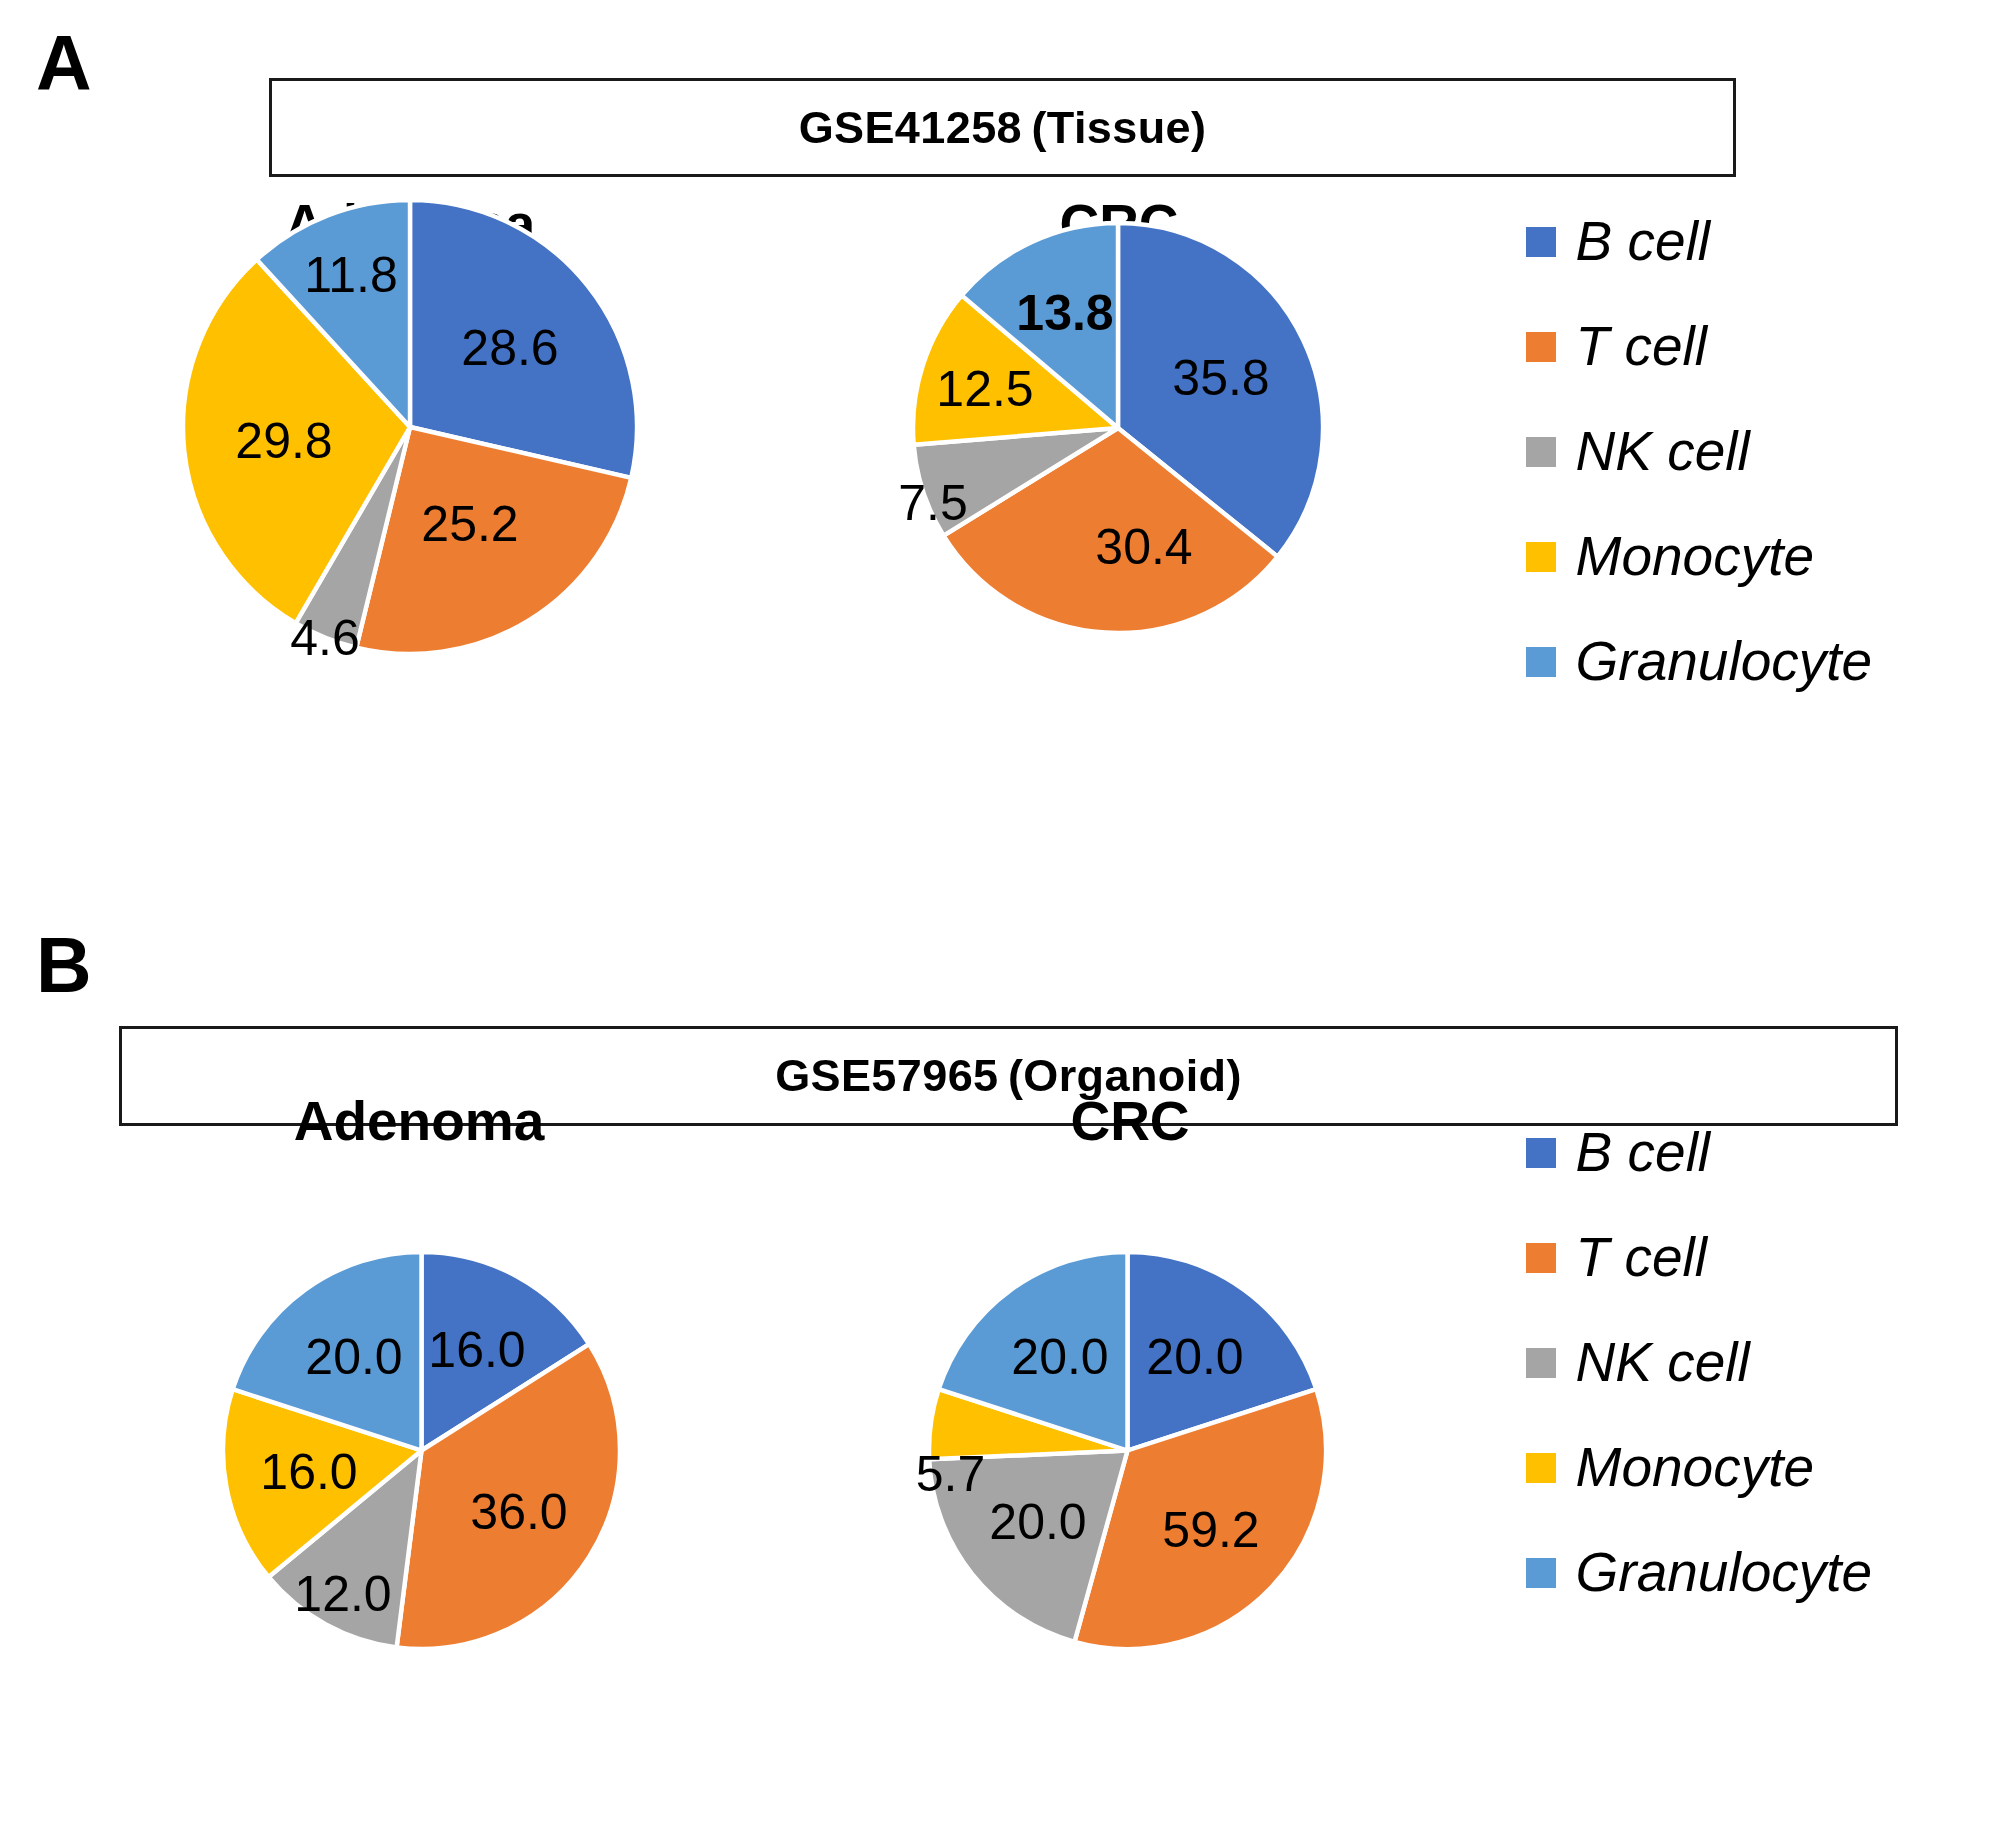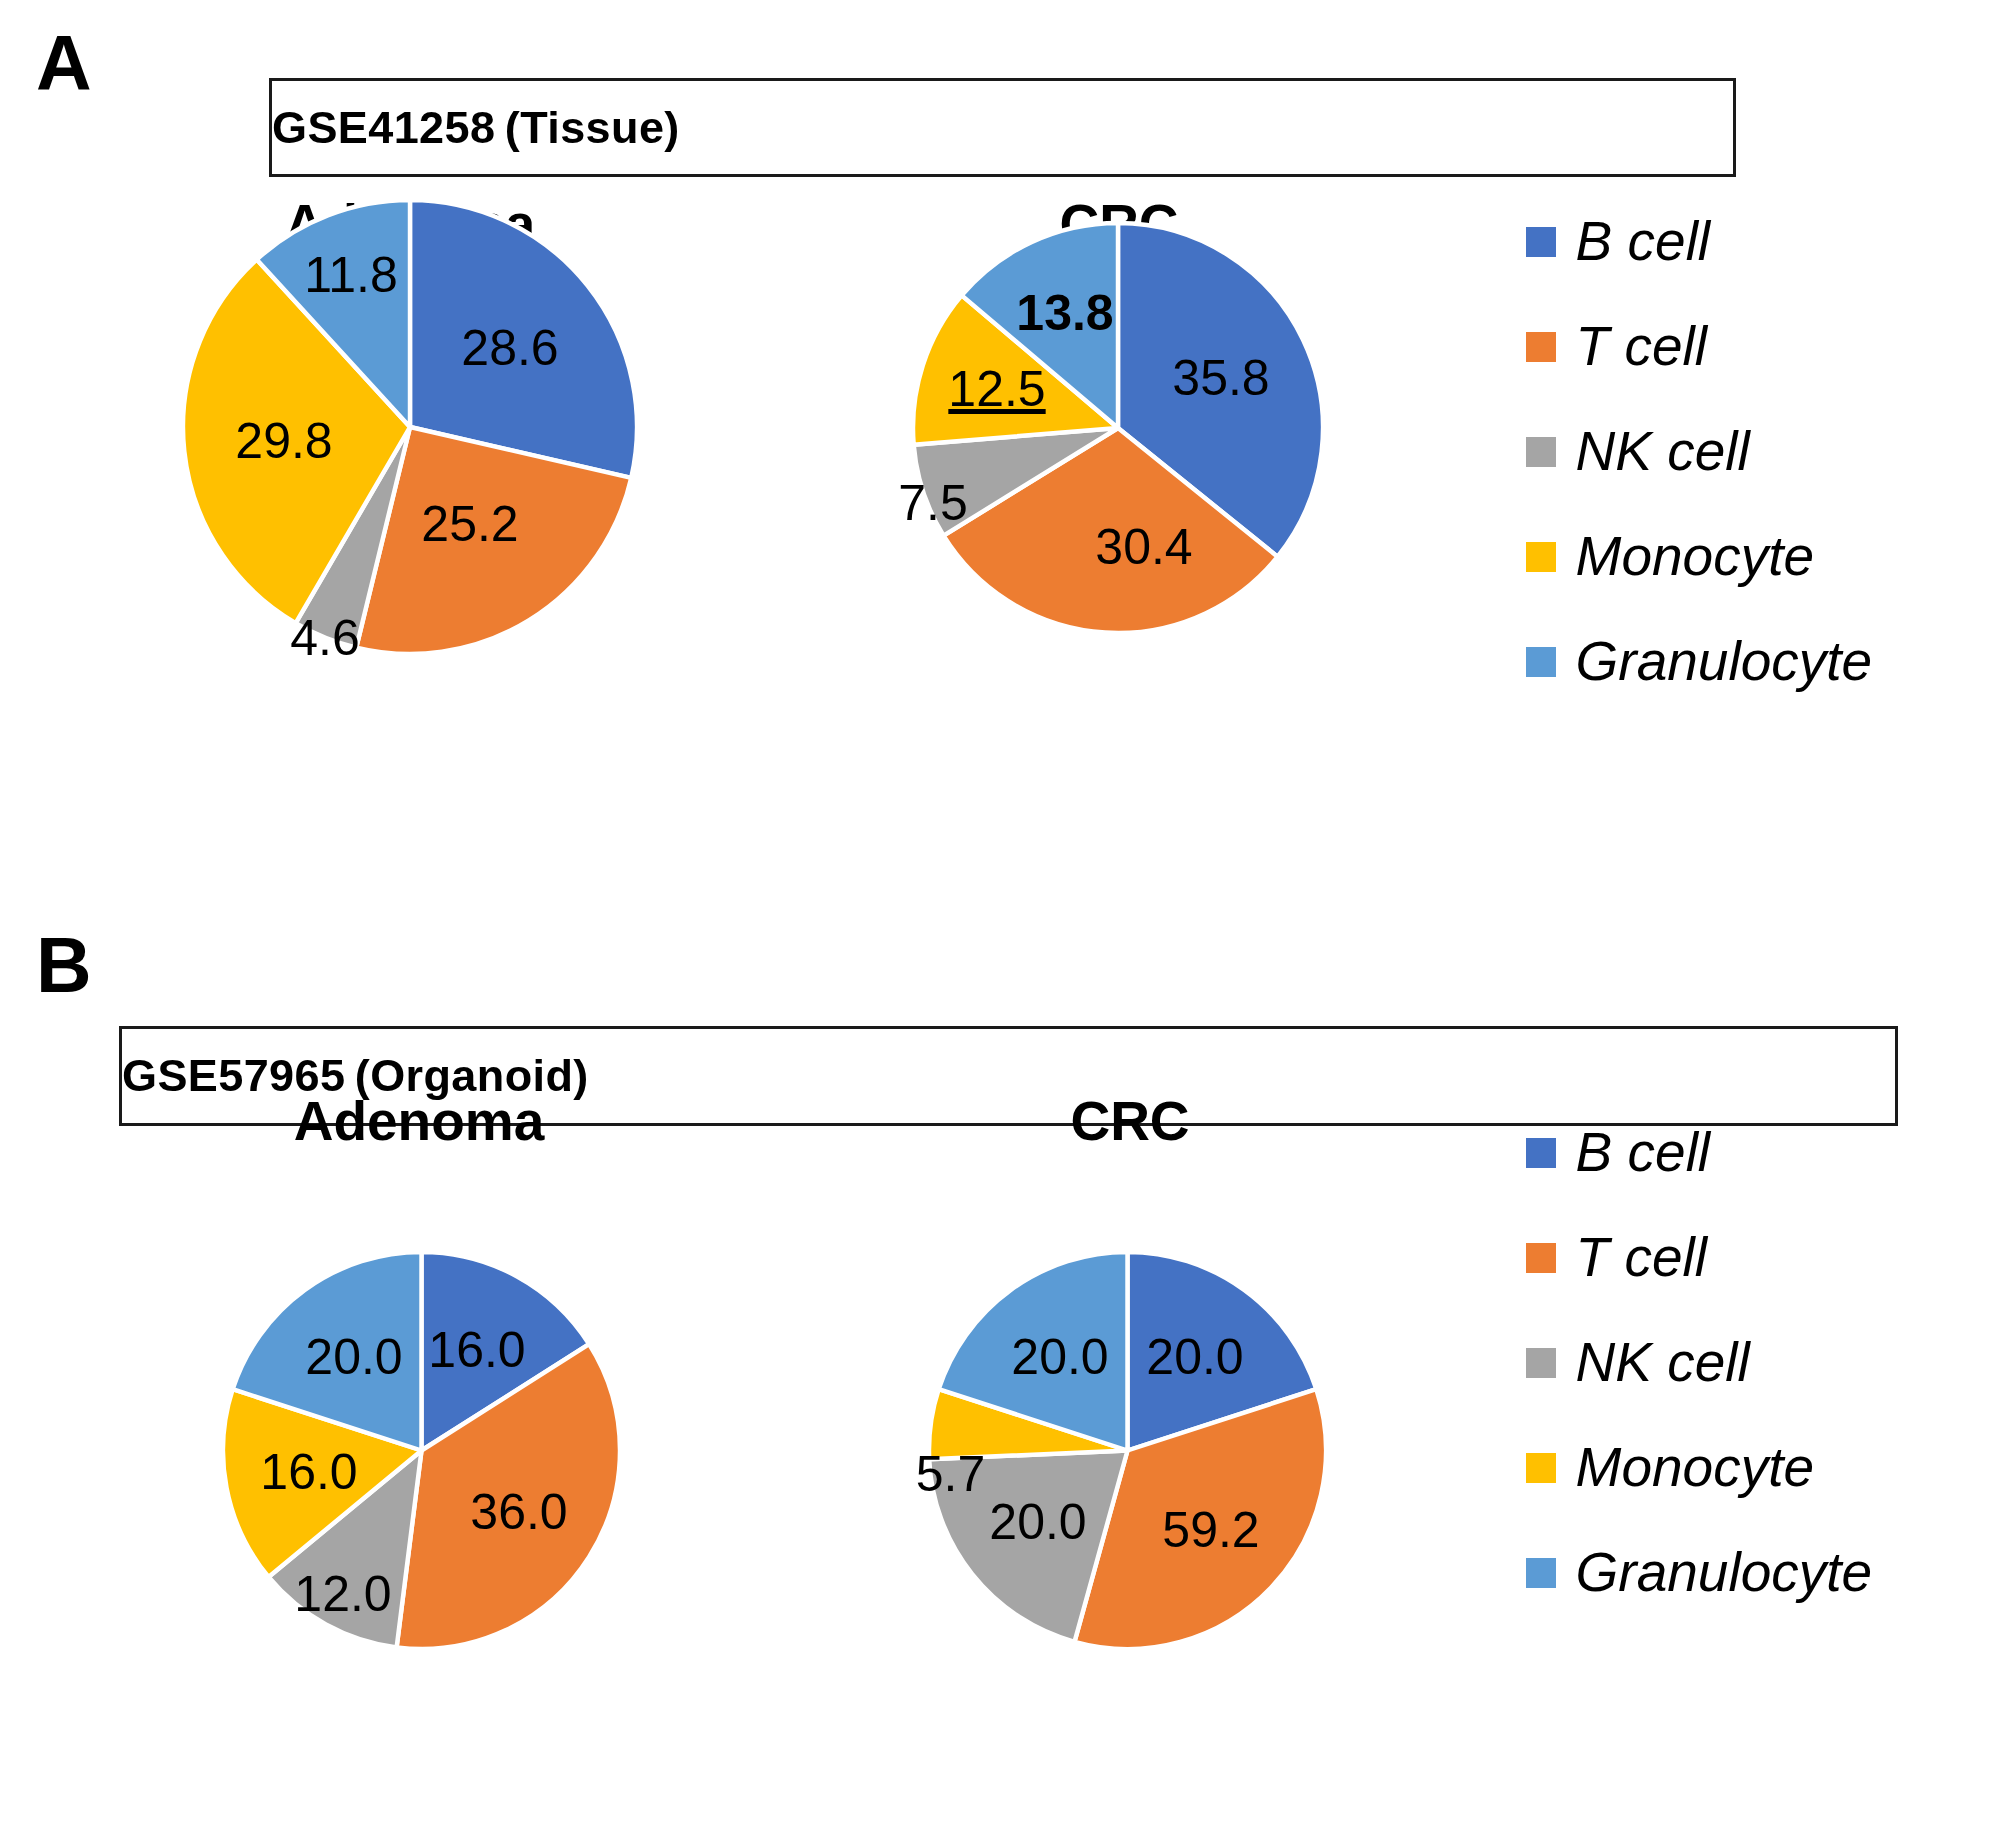--- a/index.html
+++ b/index.html
@@ -25,20 +25,21 @@
     font-size: 77px;
     line-height: 1;
     letter-spacing: -0.9px;
   }
   .panel-title-box {
     position: absolute;
     border: 3.6px solid #1a1a1a;
     background: #ffffff;
     display: flex;
     align-items: center;
+    justify-content: center;
   }
   .panel-title-text {
     font-weight: bold;
     font-size: 45px;
     letter-spacing: 0.4px;
     white-space: nowrap;
   }
   .group-title {
     position: absolute;
     font-weight: bold;
@@ -116,21 +117,21 @@
       <svg width="410" height="410" viewBox="0 0 460 460">
         <path d="M 230 230 L 230 0 A 230 230 0 0 1 409.0463293604153 374.3690130968612 Z" fill="#4472C4" stroke="#ffffff" stroke-width="5" stroke-linejoin="round"></path>
         <path d="M 230 230 L 409.0463293604153 374.3690130968612 A 230 230 0 0 1 34.27126918722081 350.7901648910979 Z" fill="#ED7D31" stroke="#ffffff" stroke-width="5" stroke-linejoin="round"></path>
         <path d="M 230 230 L 34.27126918722081 350.7901648910979 A 230 230 0 0 1 0.7668365521731175 248.76584066067633 Z" fill="#A5A5A5" stroke="#ffffff" stroke-width="5" stroke-linejoin="round"></path>
         <path d="M 230 230 L 0.7668365521731175 248.76584066067633 A 230 230 0 0 1 54.638222467366944 81.17712883902789 Z" fill="#FFC000" stroke="#ffffff" stroke-width="5" stroke-linejoin="round"></path>
         <path d="M 230 230 L 54.638222467366944 81.17712883902789 A 230 230 0 0 1 229.99999999999997 0 Z" fill="#5B9BD5" stroke="#ffffff" stroke-width="5" stroke-linejoin="round"></path>
       </svg>
       <div class="slice-label" style="left: 308px; top: 155px;">35.8</div>
       <div class="slice-label" style="left: 197px; top: 324px; margin-left: 34px;">30.4</div>
       <div class="slice-label" style="left: 20px; top: 280px;">7.5</div>
-      <div class="slice-label" style="left: 84px; top: 166px; text-decoration: underline;">12.5</div>
+      <div class="slice-label" style="left: 72px; top: 166px;">12.5</div>
       <div class="slice-label" style="left: 152px; top: 90px; font-weight: bold;">13.8</div>
     </div>
 
   <div class="legend" style="left:1526px; top:214px;">
     <div class="legend-item">
       <span class="legend-swatch" style="background: rgb(68, 114, 196);"></span>
       <span class="legend-label">B cell</span>
     </div>
     <div class="legend-item">
       <span class="legend-swatch" style="background: rgb(237, 125, 49);"></span>

